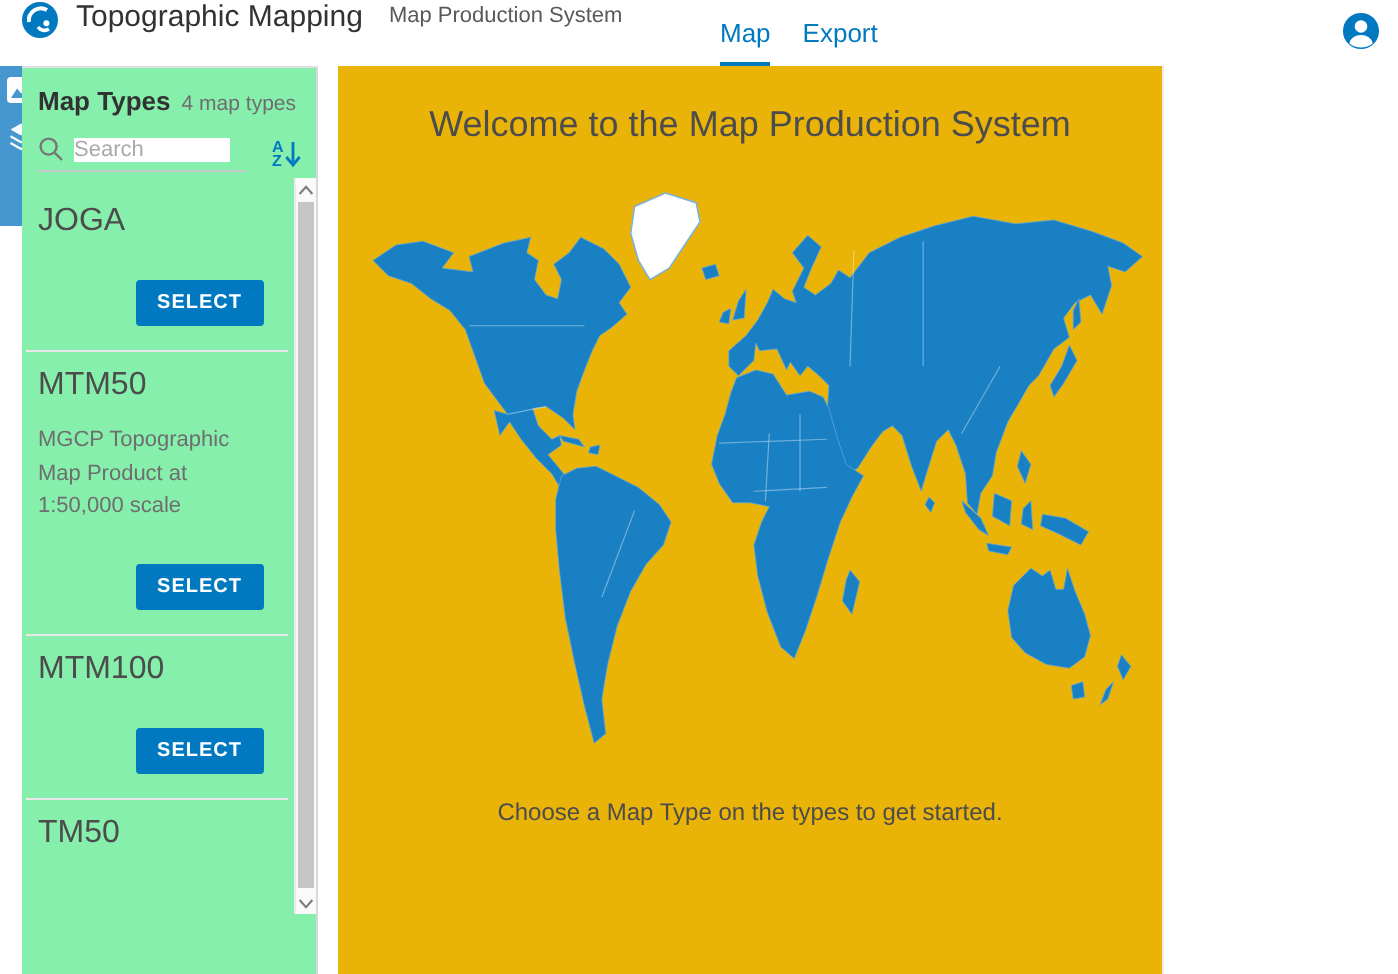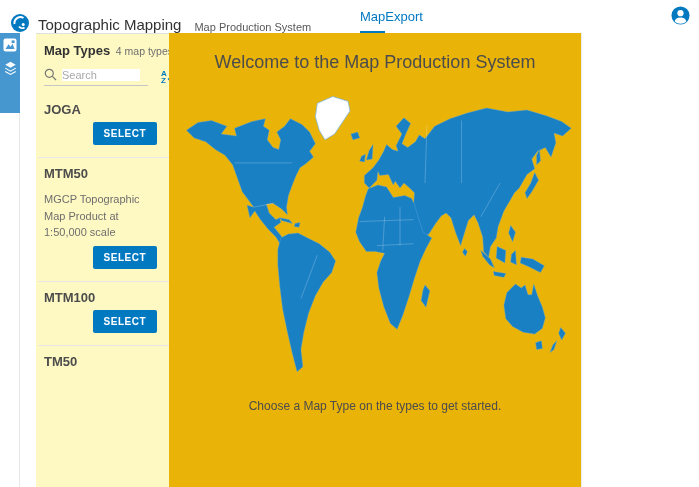--- a/index.html
+++ b/index.html
@@ -1,51 +1,51 @@
 <!DOCTYPE html>
 <html><head>
 <meta charset="utf-8">
 <style>
   * { margin:0; padding:0; box-sizing:border-box; }
   html,body { background:#fff; }
   body { font-family:"Liberation Sans", sans-serif; color:#4c4c4c; }
   .screen { position:relative; width:699px; height:487px; background:#fff; overflow:hidden; }
 
   
-  .header { position:absolute; left:0; top:0; width:699px; height:33px; display:flex; align-items:flex-end; padding-left:10px; background:#fff; }
+  .header { position:absolute; left:0; top:0; width:699px; height:33px; display:flex; align-items:flex-start; padding-left:10px; background:#fff; }
   .logo { width:20px; height:20px; flex:0 0 auto; }
   .app-title { font-size:15px; color:#323232; margin-left:8px; white-space:nowrap; }
   .app-subtitle { font-size:11px; color:#595959; margin-left:13px; margin-top:2px; white-space:nowrap; }
-  .nav { position:absolute; left:360px; top:0; height:33px; display:flex; gap:0; align-items:flex-end; }
+  .nav { position:absolute; left:360px; top:0; height:33px; display:flex; gap:16px; align-items:flex-end; }
   .nav a { font-size:13px; color:#0079c1; text-decoration:none; padding-bottom:7px; border-bottom:2px solid transparent; }
   .nav a.active { border-bottom-color:#0079c1; }
   .avatar { position:absolute; right:9px; top:6px; width:19px; height:19px; }
 
   
   .iconstrip { position:absolute; left:0; top:33px; width:20px; height:454px; }
   .strip-blue { width:20px; height:80px; background:#4696cf; display:flex; flex-direction:column; align-items:center; padding-top:5px; gap:8px; }
   .strip-rest { height:374px; border-right:1px solid #e8e8e8; }
 
   
-  .sidebar { position:absolute; left:36px; top:33px; width:148px; height:454px; border-top:1px solid #e0e0e0; border-right:1px solid #d8d8d8; background:#fef9c3; }
+  .sidebar { position:absolute; left:11px; top:33px; width:148px; height:454px; border-top:1px solid #e0e0e0; border-right:1px solid #d8d8d8; background:#86efac; }
   .sb-header { display:flex; justify-content:space-between; align-items:baseline; padding:9px 10px 0 8px; }
   .sb-title { font-size:13px; font-weight:bold; color:#323232; }
   .sb-count { font-size:10.5px; color:#6e6e6e; }
   .sb-search { display:flex; align-items:center; margin:10px 0 0 8px; }
   .search-box { display:flex; align-items:center; gap:5px; width:104px; border-bottom:1px solid #c6c6c6; padding-bottom:4px; }
   .search-box input { border:none; outline:none; width:78px; font-size:11px; font-family:"Liberation Sans",sans-serif; color:#4c4c4c; }
   .search-box input::placeholder { color:#a9a9a9; }
   .sort-btn { margin-left:13px; display:flex; align-items:center; cursor:pointer; }
   .sort-letters { display:flex; flex-direction:column; line-height:7px; }
   .sort-letters span { font-size:8px; font-weight:bold; color:#0079c1; }
   .sb-list { position:relative; margin-top:8px; height:392px; overflow:hidden; padding-right:12px; }
   .card { padding:8px 14px 12px 8px; }
-  .card h3 { font-size:13px; font-weight:bold; color:#4c4c4c; }
+  .card h3 { font-size:16px; font-weight:normal; color:#4c4c4c; }
   .card p { margin-top:10px; font-size:11px; line-height:1.5; color:#6e6e6e; }
-  .card .btn-row { text-align:right; margin-top:5px; }
+  .card .btn-row { text-align:right; margin-top:20px; }
   .select-btn { background:#0079c1; color:#fff; border:none; font-family:"Liberation Sans",sans-serif; font-size:10px; font-weight:bold; letter-spacing:.5px; padding:6px 11px; border-radius:2px; cursor:pointer; }
   .divider { border-top:1px solid #e8e8e8; margin:0 2px; }
 
   
   .scrollbar { position:absolute; right:0; top:55px; width:11px; height:368px; background:#fafafa; border-left:1px solid #ececec; }
   .scroll-arrow { position:absolute; left:0; width:10px; height:11px; display:flex; align-items:center; justify-content:center; cursor:pointer; }
   .scroll-arrow.up { top:0; }
   .scroll-arrow.down { bottom:0; }
   .scroll-thumb { position:absolute; left:1px; top:12px; width:8px; height:343px; background:#c6c6c6; cursor:pointer; }
 

